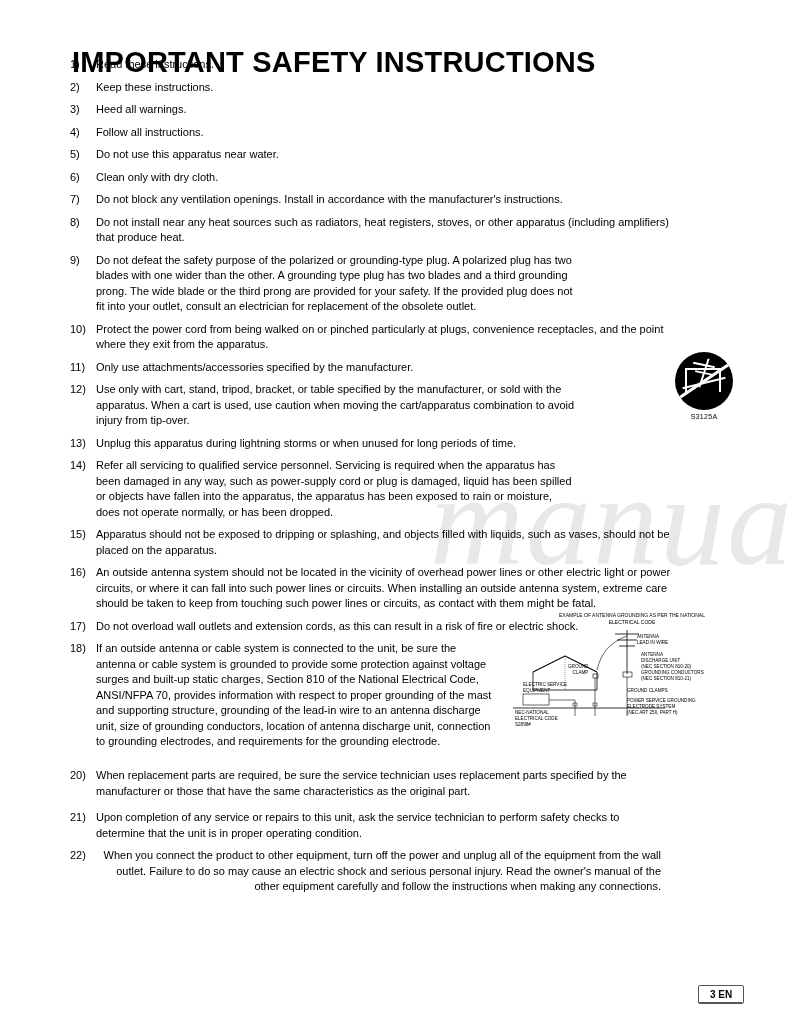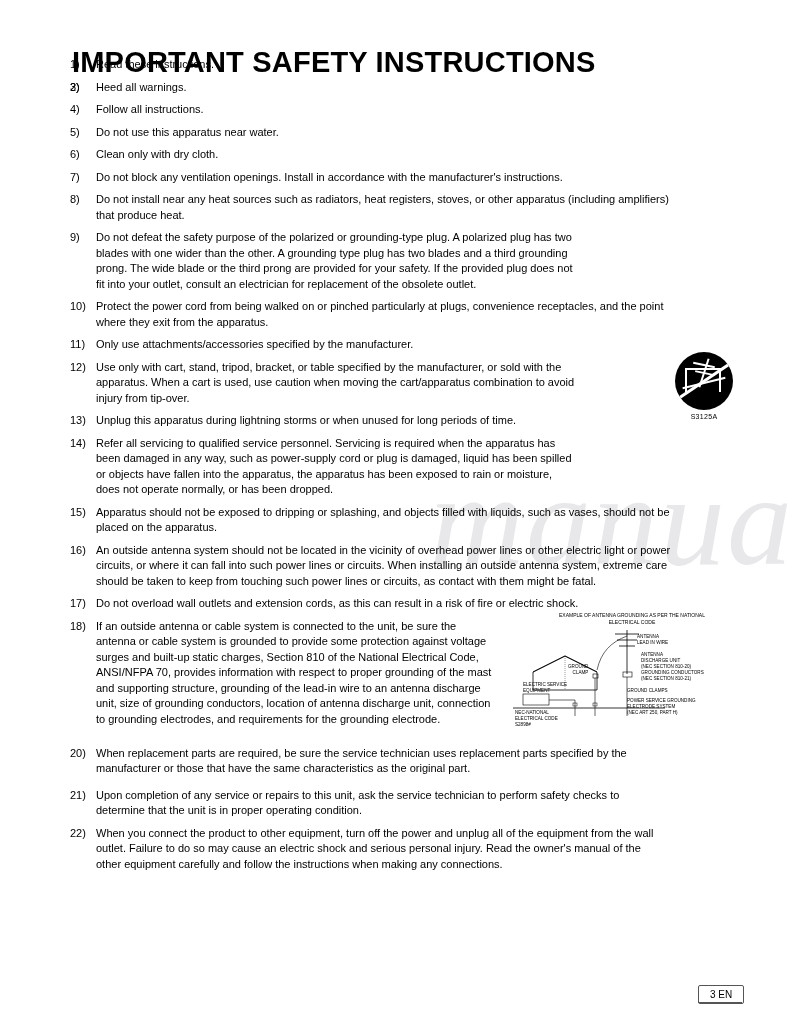--- a/index.html
+++ b/index.html
@@ -190,20 +190,21 @@
     position: absolute;
     left: 698px;
     top: 985px;
     width: 44px;
     height: 17px;
     border: 1px solid #555;
     border-radius: 2px;
     font-size: 10px;
     text-align: center;
     line-height: 17px;
+    font-weight: bold;
   }
   .footer-underline {
     position: absolute;
     left: 698px;
     top: 1002px;
     width: 44px;
     height: 0;
     border-top: 1px solid #555;
   }
 </style>
@@ -218,20 +219,21 @@
 
   <div class="list">
 
     <div class="item narrow">
       <span class="num">1)</span>
       <span class="txt">Read these instructions.</span>
     </div>
 
     <div class="item narrow">
       <span class="num">2)</span>
+      <span class="txt">Keep these instructions.</span>
     </div>
 
     <div class="item narrow">
       <span class="num">3)</span>
       <span class="txt">Heed all warnings.</span>
     </div>
 
     <div class="item narrow">
       <span class="num">4)</span>
       <span class="txt">Follow all instructions.</span>
@@ -313,21 +315,21 @@
       <span class="txt" style="width:540px;">When replacement parts are required, be sure the service technician uses replacement parts specified by the manufacturer or those that have the same characteristics as the original part.</span>
     </div>
 
     <div class="item wide" style="margin-top:11px;">
       <span class="num">21)</span>
       <span class="txt" style="width:525px;">Upon completion of any service or repairs to this unit, ask the service technician to perform safety checks to determine that the unit is in proper operating condition.</span>
     </div>
 
     <div class="item wide" style="margin-top:1px;">
       <span class="num">22)</span>
-      <span class="txt" style="width:565px;">When you connect the product to other equipment, turn off the power and unplug all of the equipment from the wall outlet. Failure to do so may cause an electric shock and serious personal injury. Read the owner's manual of the other equipment carefully and follow the instructions when making any connections.</span>
+      <span class="txt" style="width:565px;text-align:right;">When you connect the product to other equipment, turn off the power and unplug all of the equipment from the wall outlet. Failure to do so may cause an electric shock and serious personal injury. Read the owner's manual of the other equipment carefully and follow the instructions when making any connections.</span>
     </div>
 
   </div>
 
   <div class="symbol-block">
     <div class="symbol-circle">
       <div class="house"></div>
       <div class="roofline"></div>
       <div class="arm1"></div>
       <div class="arm2"></div>

